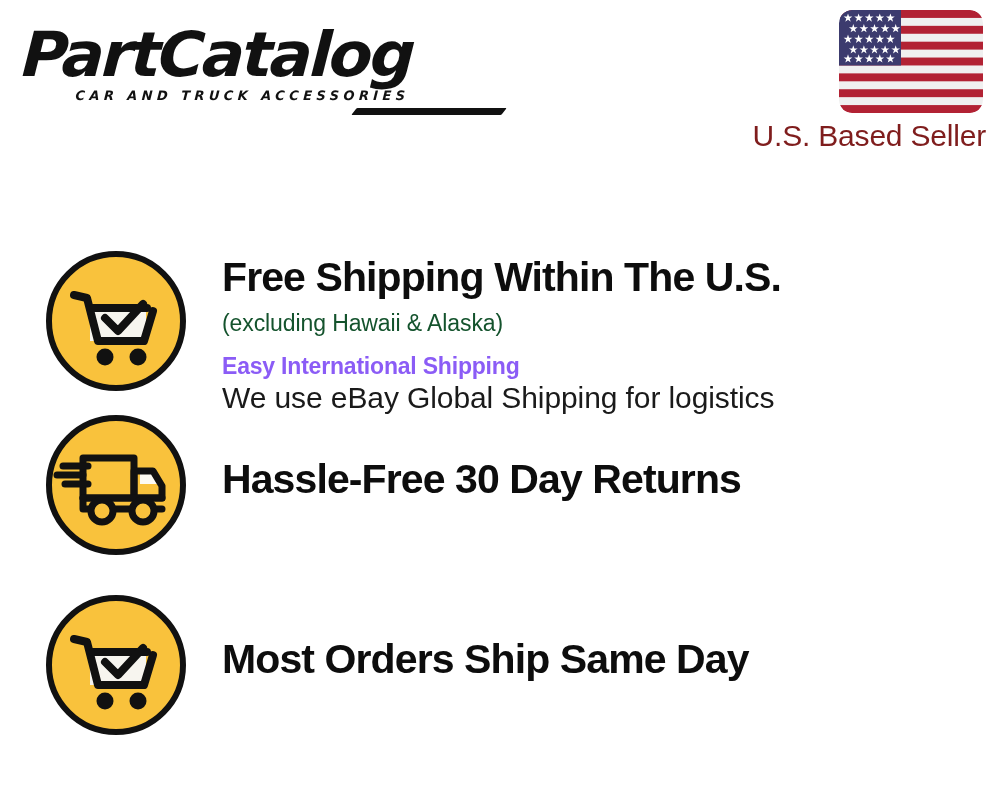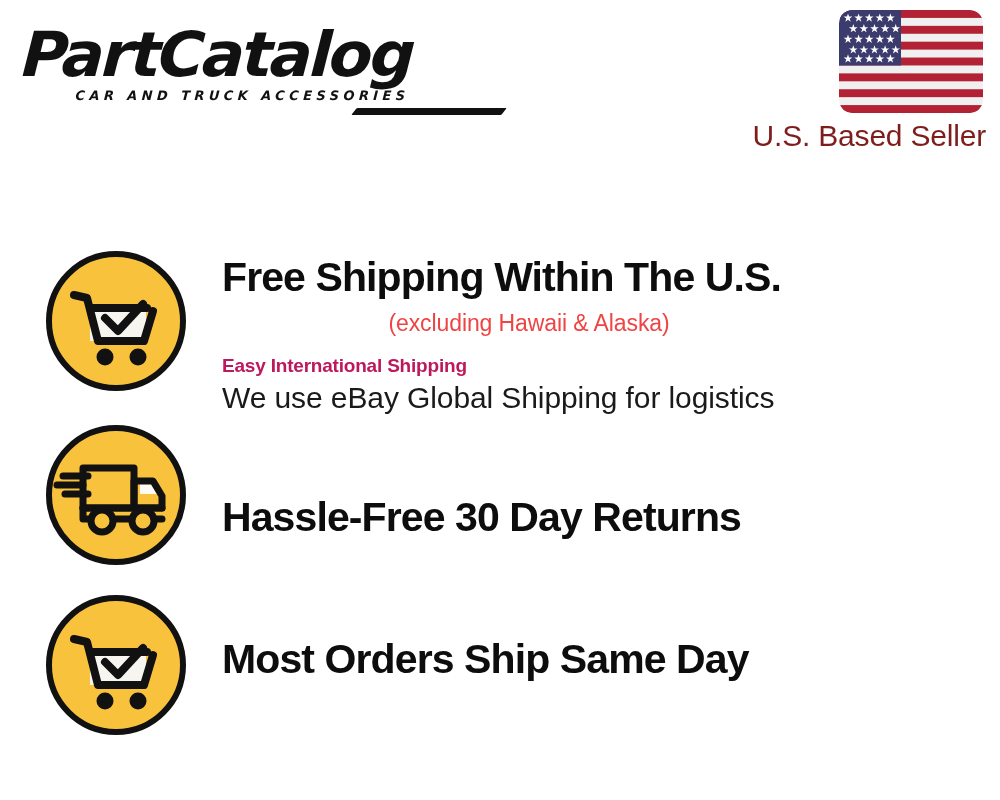--- a/index.html
+++ b/index.html
@@ -101,21 +101,21 @@
     width: 1000px;
   }
   .feature-row {
     position: absolute;
     left: 0;
     width: 836px;
     display: flex;
     align-items: flex-start;
   }
   .row-1 { top: 12px; }
-  .row-2 { top: 186px; align-items: center; }
+  .row-2 { top: 176px; }
   .row-3 { top: 356px; }
 
   .icon-badge {
     position: relative;
     flex: 0 0 auto;
     width: 146px;
     height: 146px;
     margin-left: 43px;
   }
   .icon-badge svg { display: block; width: 146px; height: 146px; }
@@ -132,32 +132,31 @@
     line-height: 47px;
     color: #0d0d0d;
     letter-spacing: -0.9px;
     white-space: nowrap;
   }
   .feature-sub {
     font-family: "Liberation Sans", sans-serif;
     font-weight: 400;
     font-size: 23px;
     line-height: 32px;
-    color: #ef4444;
+    color: #14532d;
     letter-spacing: -0.1px;
     margin-top: 6px;
     white-space: nowrap;
-    text-align: center;
   }
   .feature-sub2-title {
     font-family: "Liberation Sans", sans-serif;
     font-weight: 700;
-    font-size: 19px;
+    font-size: 23px;
     line-height: 30px;
-    color: #be185d;
+    color: #8b5cf6;
     letter-spacing: -0.2px;
     margin-top: 12px;
     white-space: nowrap;
   }
   .feature-sub2-body {
     font-family: "Liberation Sans", sans-serif;
     font-weight: 400;
     font-size: 30px;
     line-height: 31px;
     color: #1a1a1a;

